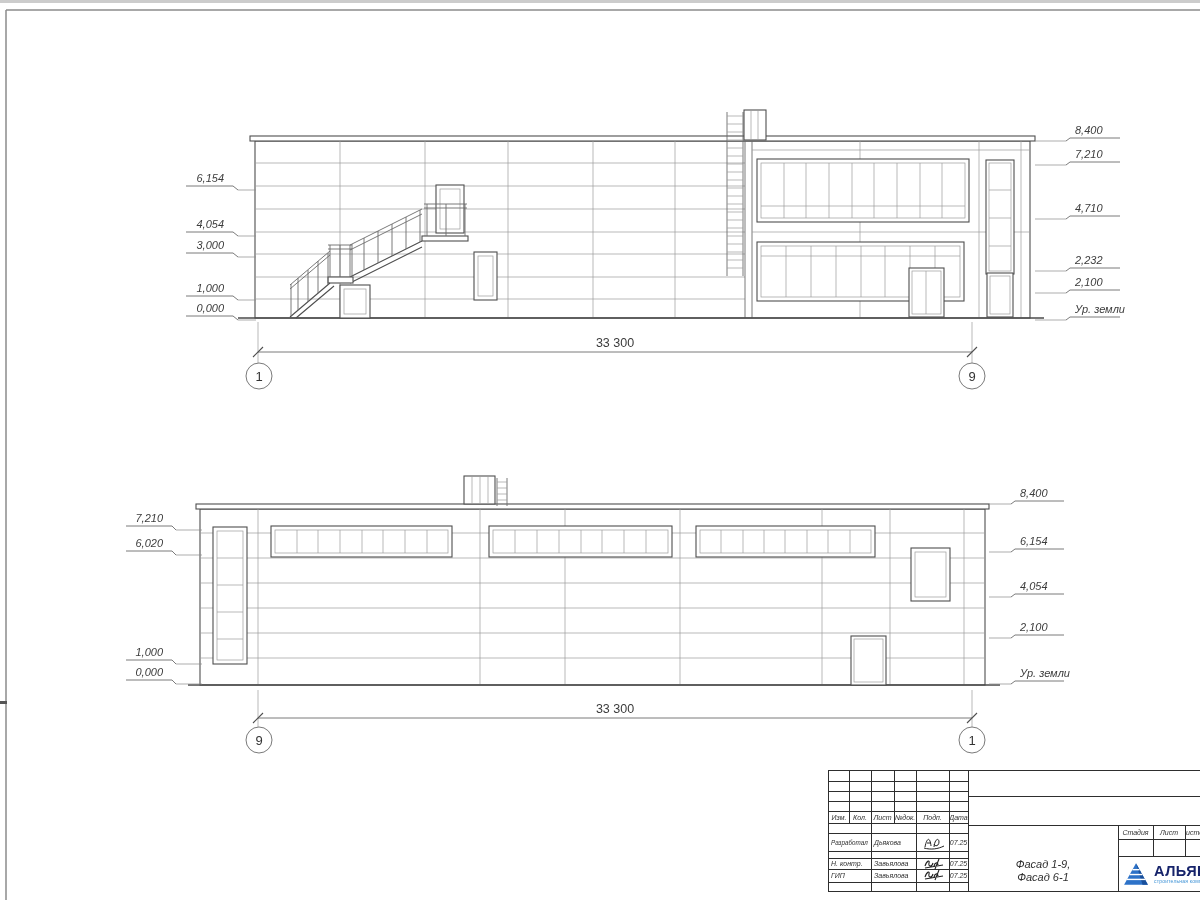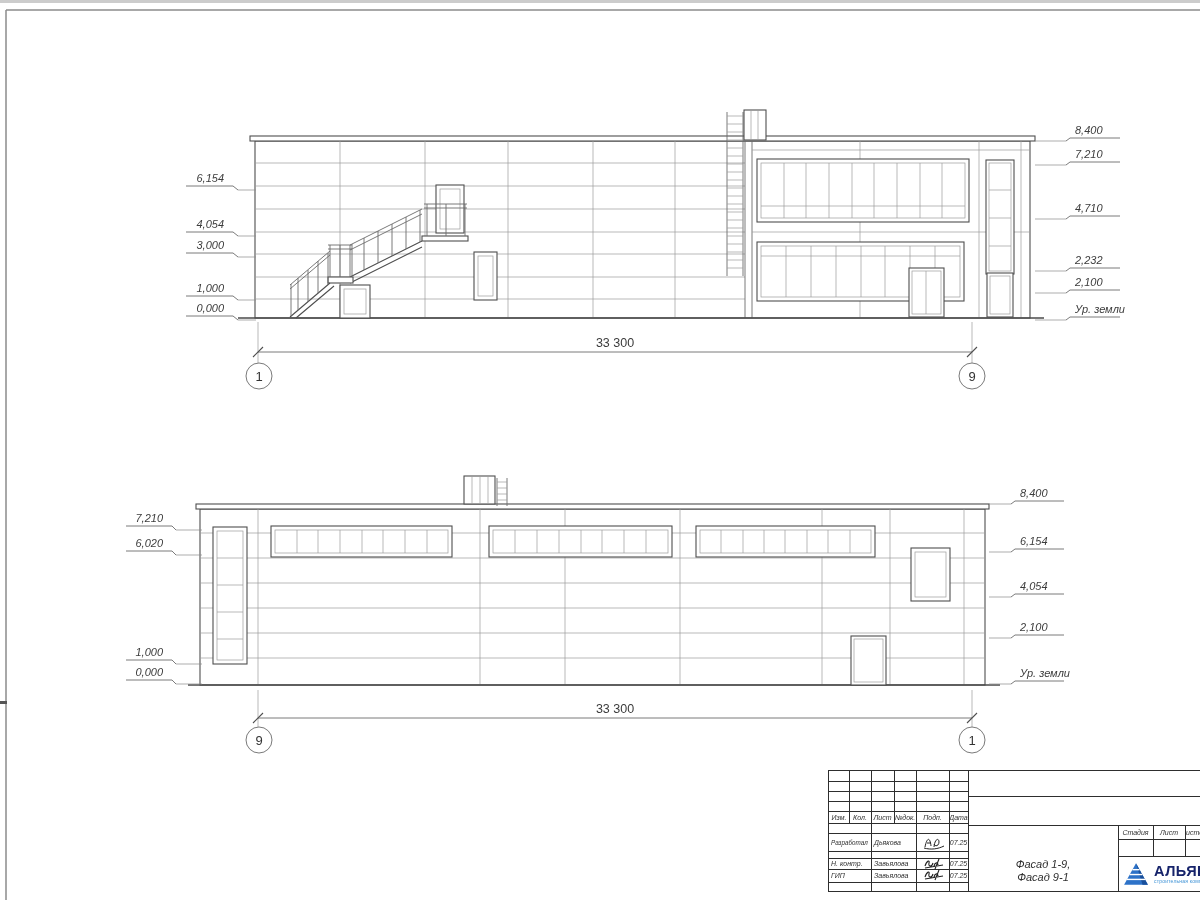--- a/index.html
+++ b/index.html
@@ -258,21 +258,21 @@
 
   <div class="cellt cellL" style="left:0;top:98px;width:42px;height:13px;">ГИП</div>
   <div class="cellt cellL" style="left:43px;top:98px;width:44px;height:13px;">Завьялова</div>
   <div class="cellt" style="left:120px;top:98px;width:19px;height:13px;">07.25</div>
   <svg class="sig" style="left:94px;top:98px;" width="24" height="12" viewBox="0 0 24 12">
     <path d="M2 8C4 2 7 2 6 5C5 9 9 9 10 5M11 8C12 4 15 4 15 7M2 10L20 7M16 1L12 11" stroke="#222" stroke-width="1.1" fill="none"></path>
   </svg>
 
   <div id="doc-title">
     <span>Фасад 1-9,</span>
-    <span>Фасад 9-1</span>
+    <span>Фасад 6-1</span>
   </div>
 
   <div class="cellt" style="left:289px;top:54px;width:35px;height:14px;">Стадия</div>
   <div class="cellt" style="left:324px;top:54px;width:32px;height:14px;">Лист</div>
   <div class="cellt" style="left:356px;top:54px;width:18px;height:14px;">Листов</div>
 
   <div id="logo">
     <svg width="26" height="26" viewBox="0 0 24 24">
       <polygon points="12,2 23,22 1,22" fill="#2d72c8"></polygon>
       <polygon points="12,2 23,22 18,22" fill="#184f9b"></polygon>

